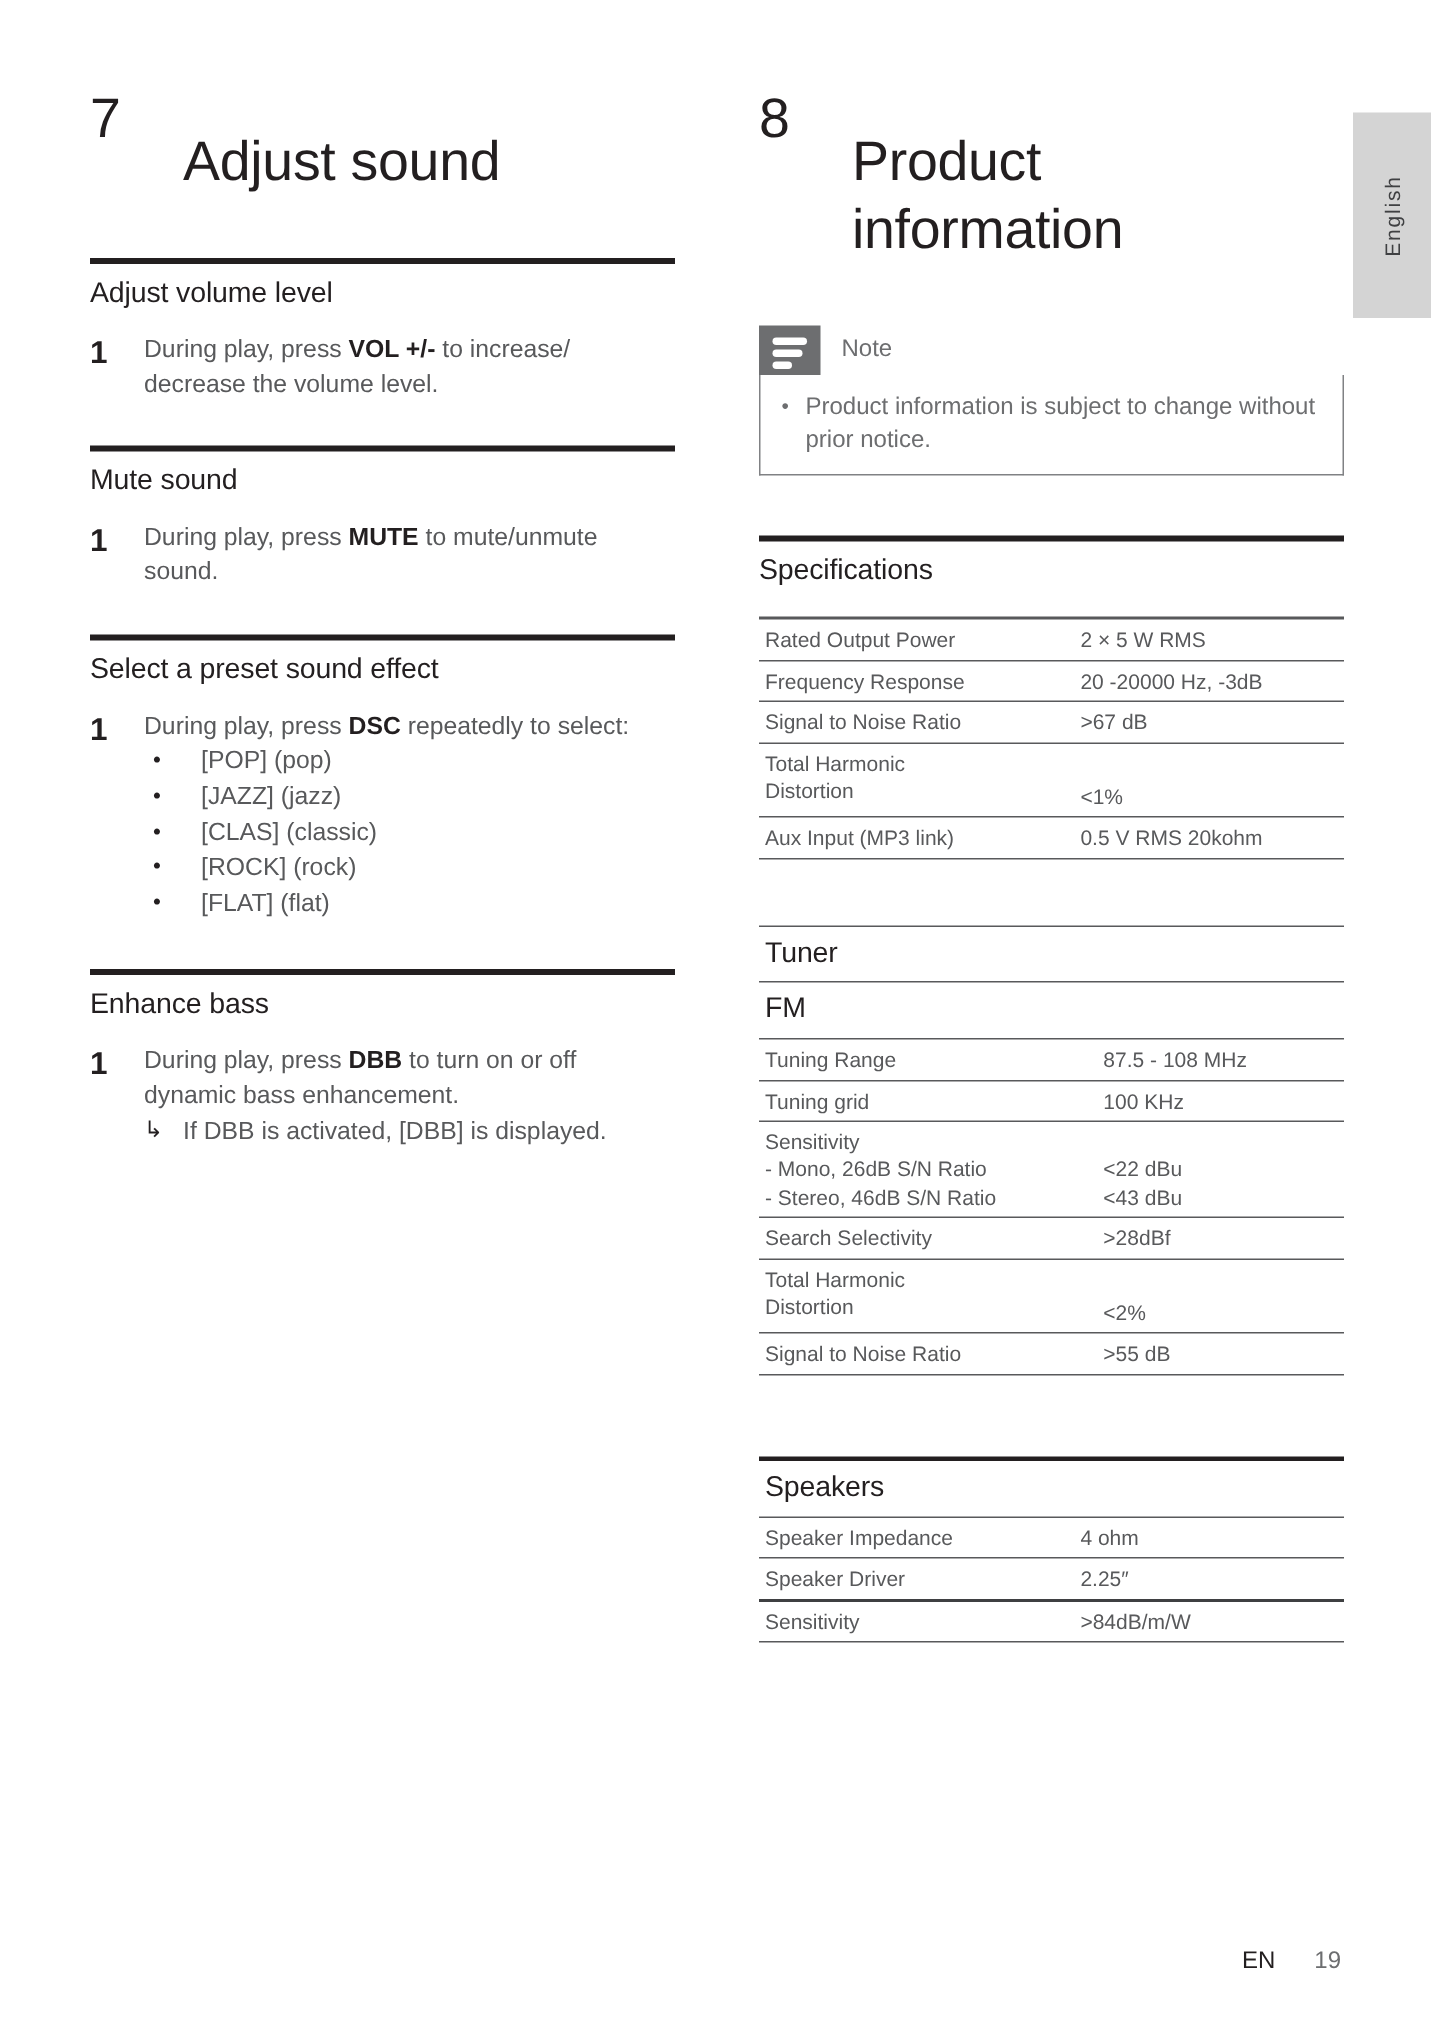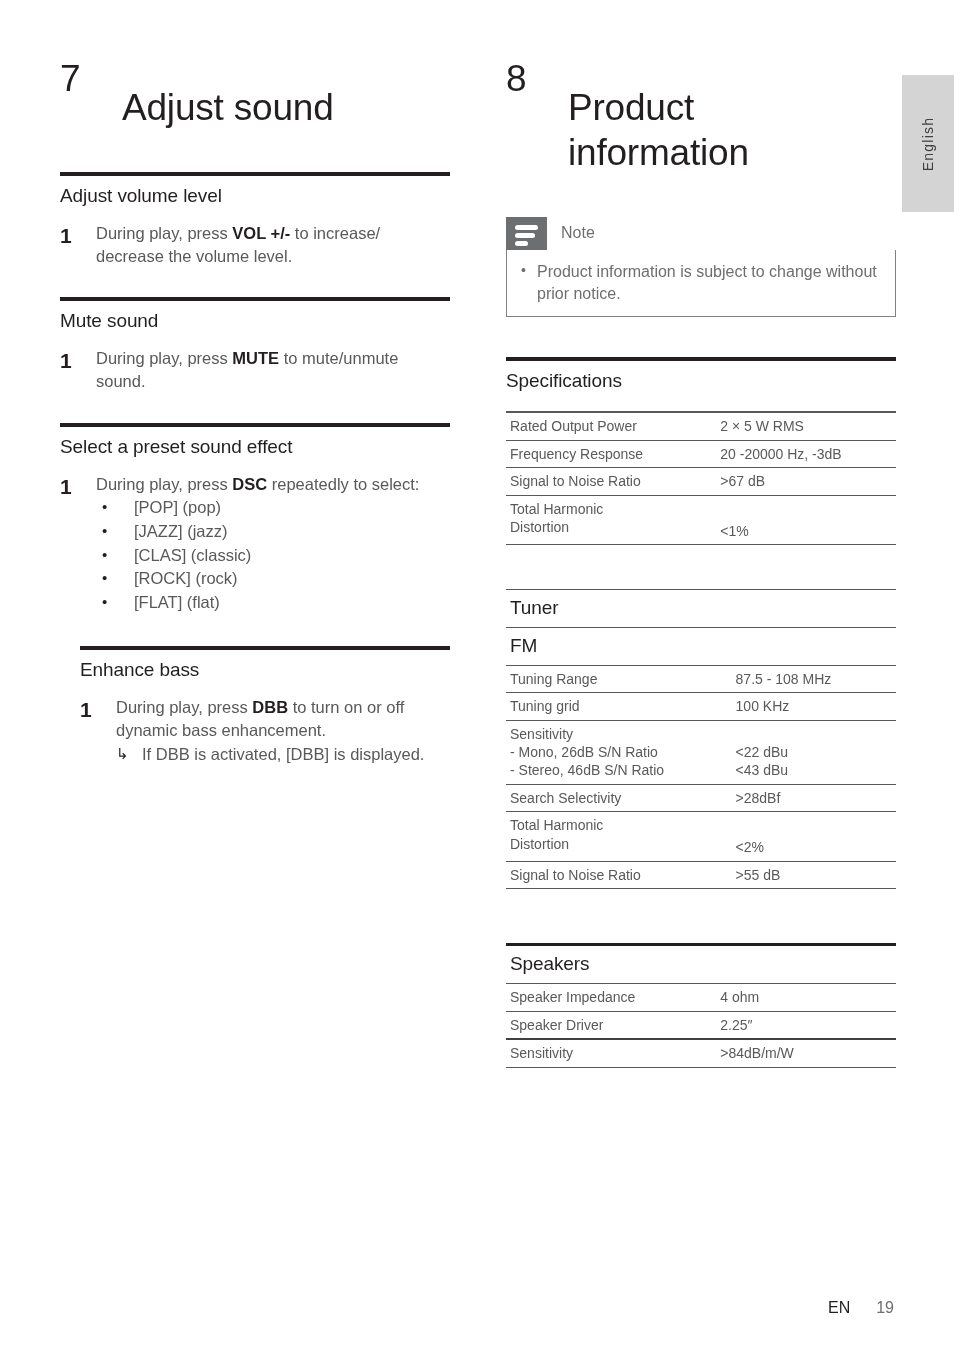--- a/index.html
+++ b/index.html
@@ -320,21 +320,21 @@
                 </li>
               <li>
                   <span class="bl">•</span>
                   <span>[FLAT] (flat)</span>
                 </li>
             </ul>
           </span>
         </div>
       </div>
 
-      <div class="blk" style="margin-top:32px;margin-left:20px;">
+      <div class="blk" style="margin-top:32px;">
         <div class="rule-thick"></div>
         <h2 class="sec">Enhance bass</h2>
         <div class="step">
           <span class="sn">1</span>
           <span class="sbody">
             <span>During play, press </span><b>DBB</b><span> to turn on or off dynamic bass enhancement.</span>
             <span class="subnote">
               <span class="arw">↳</span>
               <span>If DBB is activated, [DBB] is displayed.</span>
             </span>
@@ -389,20 +389,24 @@
             </tr>
             <tr>
               <td class="k">Signal to Noise Ratio</td>
               <td class="v">&gt;67 dB</td>
             </tr>
             <tr>
               <td class="k multi">Total Harmonic
 Distortion</td>
               <td class="v pad-v">&lt;1%</td>
             </tr>
+            <tr>
+              <td class="k">Aux Input (MP3 link)</td>
+              <td class="v">0.5 V RMS 20kohm</td>
+            </tr>
           </tbody>
             </table>
           <div class="tbl-end"></div>
         </div>
 
         <div class="blockgap"></div>
 
         <div class="spec-block">
           <div class="rule-thin"></div>
           <h3 class="spec-head">Tuner</h3>

